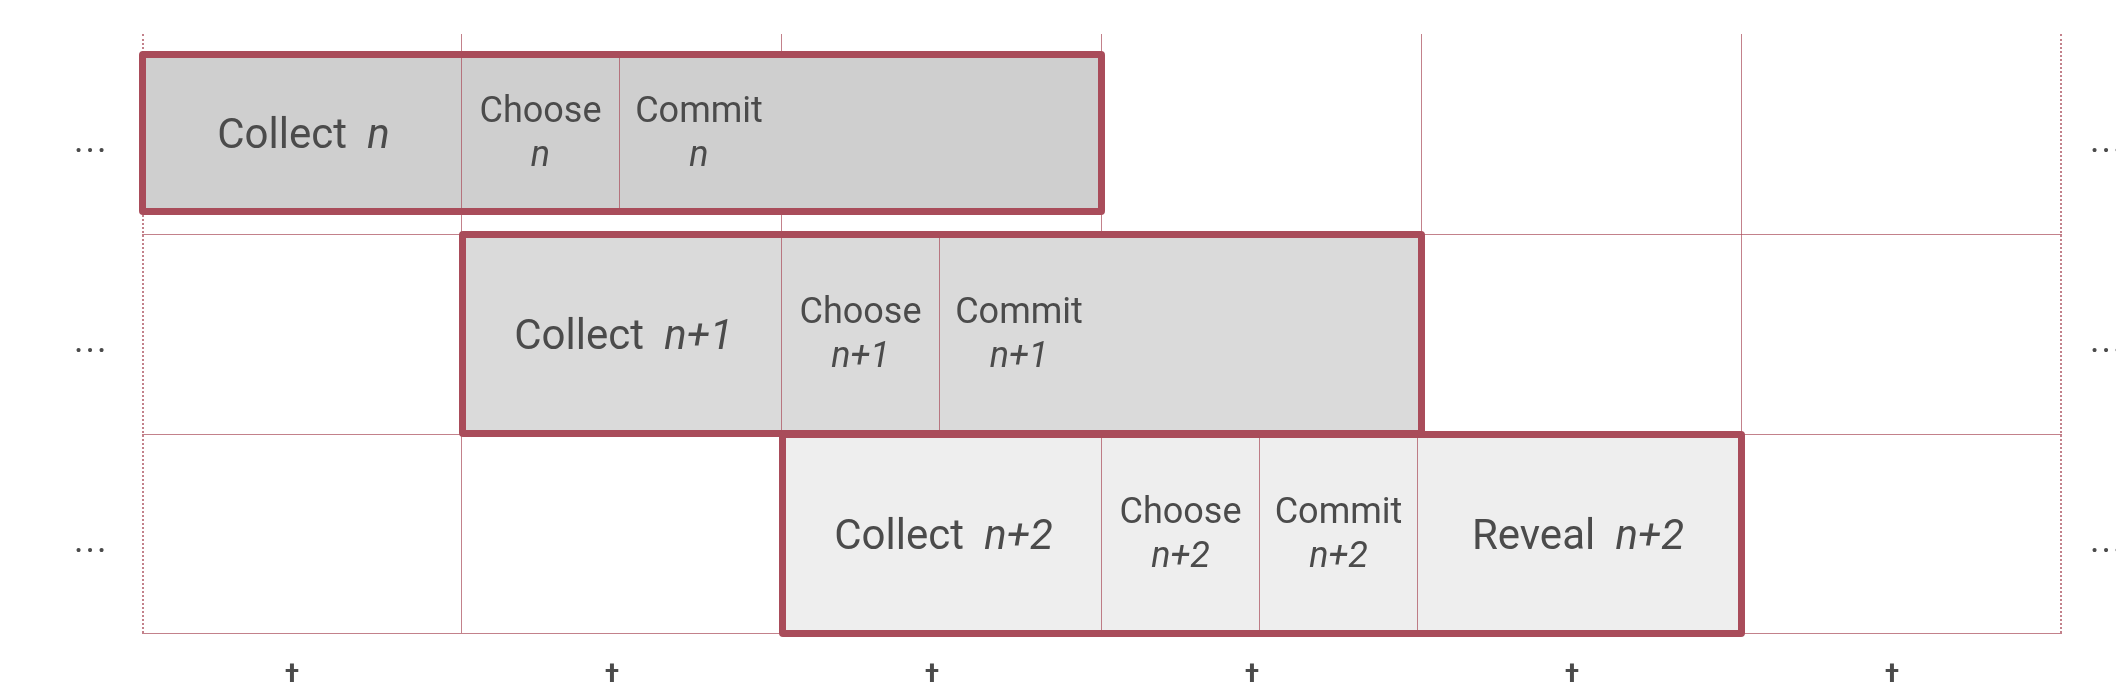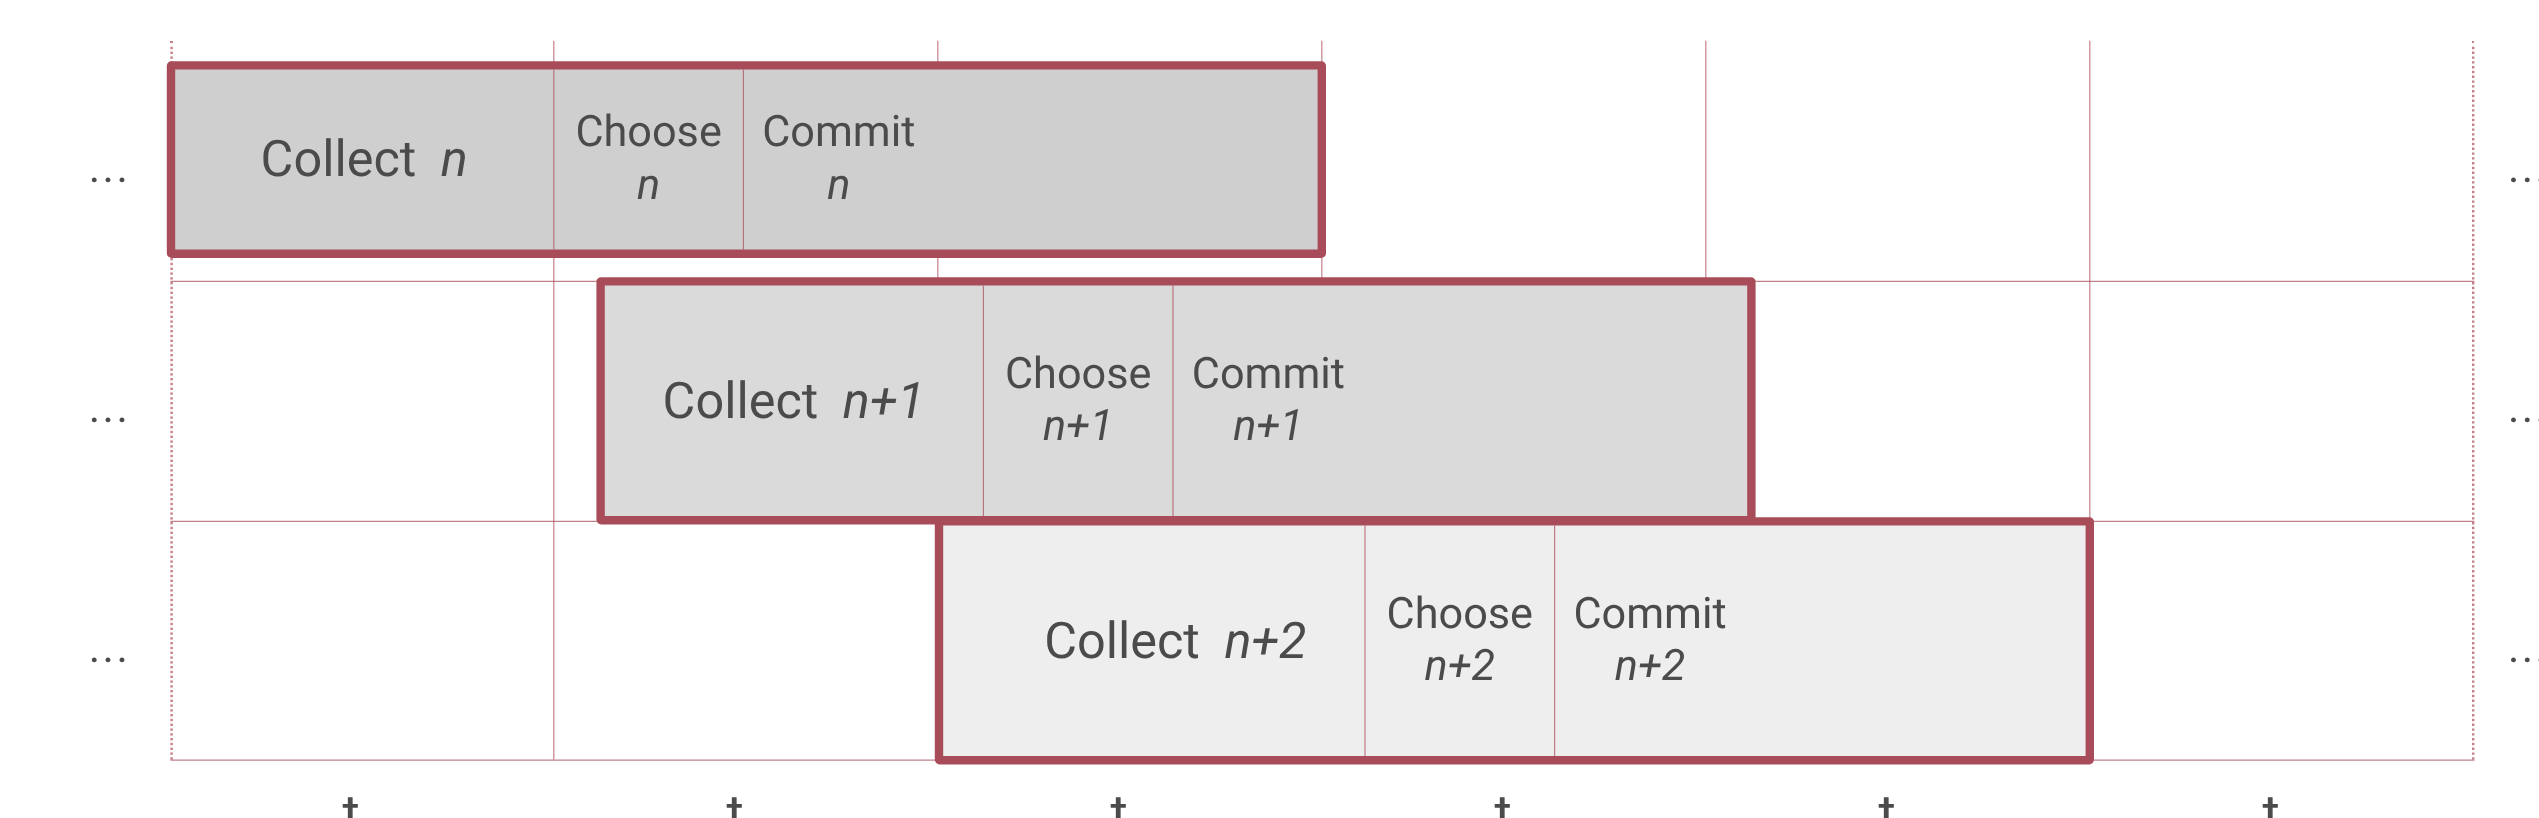--- a/index.html
+++ b/index.html
@@ -129,52 +129,58 @@
     <div class="cell small" style="width:158px;">
       <div class="ln1">Choose</div>
       <div class="ln2">n</div>
     </div>
     <div class="cell small" style="width:158px;">
       <div class="ln1">Commit</div>
       <div class="ln2">n</div>
     </div>
   </div>
 
-  <div class="group" style="left:459px; top:231px; width:966px; height:206px; background:var(--row1-fill);margin-left:38px;">
+  <div class="group" style="left:459px; top:231px; width:966px; height:206px; background:var(--row1-fill);">
     <div class="cell big mix" style="width:316px;">
       <div>
         <span class="word">Collect</span>
         <span class="expr">n+1</span>
       </div>
     </div>
     <div class="cell small" style="width:158px;">
       <div class="ln1">Choose</div>
       <div class="ln2">n+1</div>
     </div>
     <div class="cell small" style="width:158px;">
       <div class="ln1">Commit</div>
       <div class="ln2">n+1</div>
     </div>
   </div>
 
-  <div class="group" style="left:779px; top:431px; width:966px; height:206px; background:var(--row2-fill);padding-left:36px;">
+  <div class="group" style="left:779px; top:431px; width:966px; height:206px; background:var(--row2-fill);">
     <div class="cell big mix" style="width:316px;">
       <div>
         <span class="word">Collect</span>
         <span class="expr">n+2</span>
       </div>
     </div>
     <div class="cell small" style="width:158px;">
       <div class="ln1">Choose</div>
       <div class="ln2">n+2</div>
     </div>
     <div class="cell small" style="width:158px;">
       <div class="ln1">Commit</div>
       <div class="ln2">n+2</div>
     </div>
+    <div class="cell big mix" style="width:320px;">
+      <div>
+        <span class="word">Reveal</span>
+        <span class="expr">n+2</span>
+      </div>
+    </div>
   </div>
 
   <div class="tick" style="left:302px;  top:656px;">
     <span>t</span><sub>0</sub>
   </div>
   <div class="tick" style="left:622px;  top:656px;">
     <span>t</span><sub>1</sub>
   </div>
   <div class="tick" style="left:942px;  top:656px;">
     <span>t</span><sub>2</sub>

